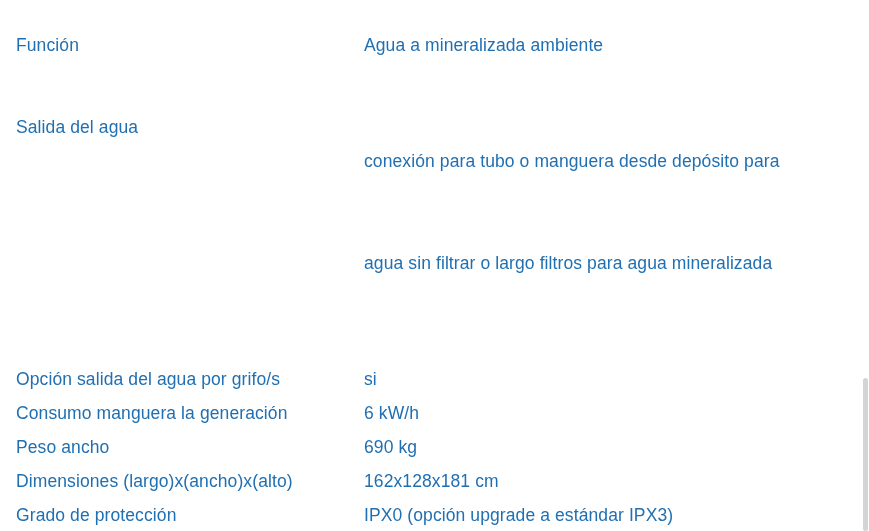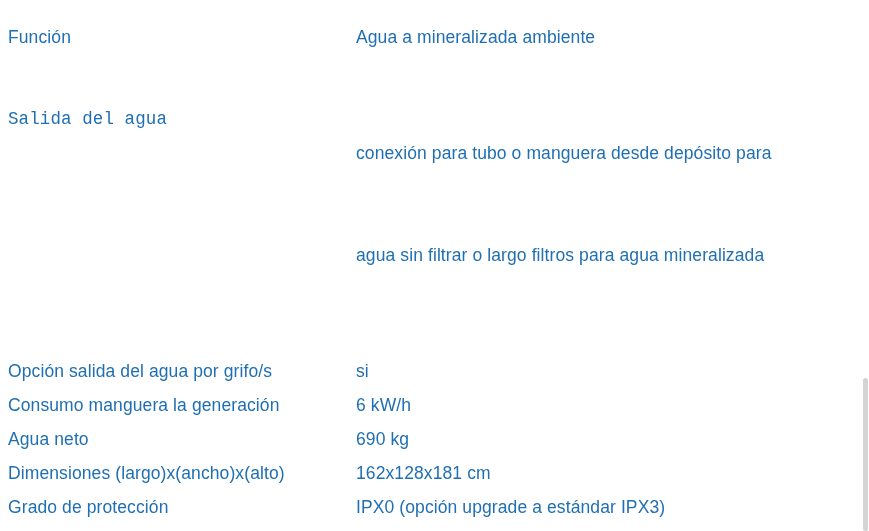--- a/index.html
+++ b/index.html
@@ -11,21 +11,21 @@
     width: 869px;
     height: 531px;
     font-family: "Liberation Sans", sans-serif;
     color: #1f6fb2;
     overflow: hidden;
   }
   .spec-sheet {
     position: relative;
     width: 869px;
     height: 531px;
-    padding: 8px;
+    padding: 16px;
     box-sizing: border-box;
   }
   .spec-table {
     width: 100%;
     border-collapse: collapse;
     table-layout: fixed;
   }
   .spec-table td {
     vertical-align: top;
     padding: 0;
@@ -51,21 +51,20 @@
     white-space: pre-wrap;
   }
   .row-first td {
     padding-top: 12px;
   }
   .row-tall .row-cell {
     line-height: 34px;
   }
   .row-tall.row-label-mid .col-label .row-cell {
     padding-top: 34px;
-    font-family: Liberation Mono, monospace;
   }
   .row-spacer td {
     height: 14px;
   }
   .value-multiline {
     display: block;
   }
   .value-multiline span {
     display: block;
   }
@@ -138,21 +137,21 @@
           <div class="row-cell">Consumo manguera la generación</div>
         </td>
         <td class="col-value">
           <div class="row-cell">6 kW/h</div>
         </td>
       </tr>
 
 
       <tr class="spec-row">
         <td class="col-label">
-          <div class="row-cell">Agua neto</div>
+          <div class="row-cell">Peso ancho</div>
         </td>
         <td class="col-value">
           <div class="row-cell">690 kg</div>
         </td>
       </tr>
 
       <tr class="spec-row">
         <td class="col-label">
           <div class="row-cell">Dimensiones (largo)x(ancho)x(alto)</div>
         </td>

